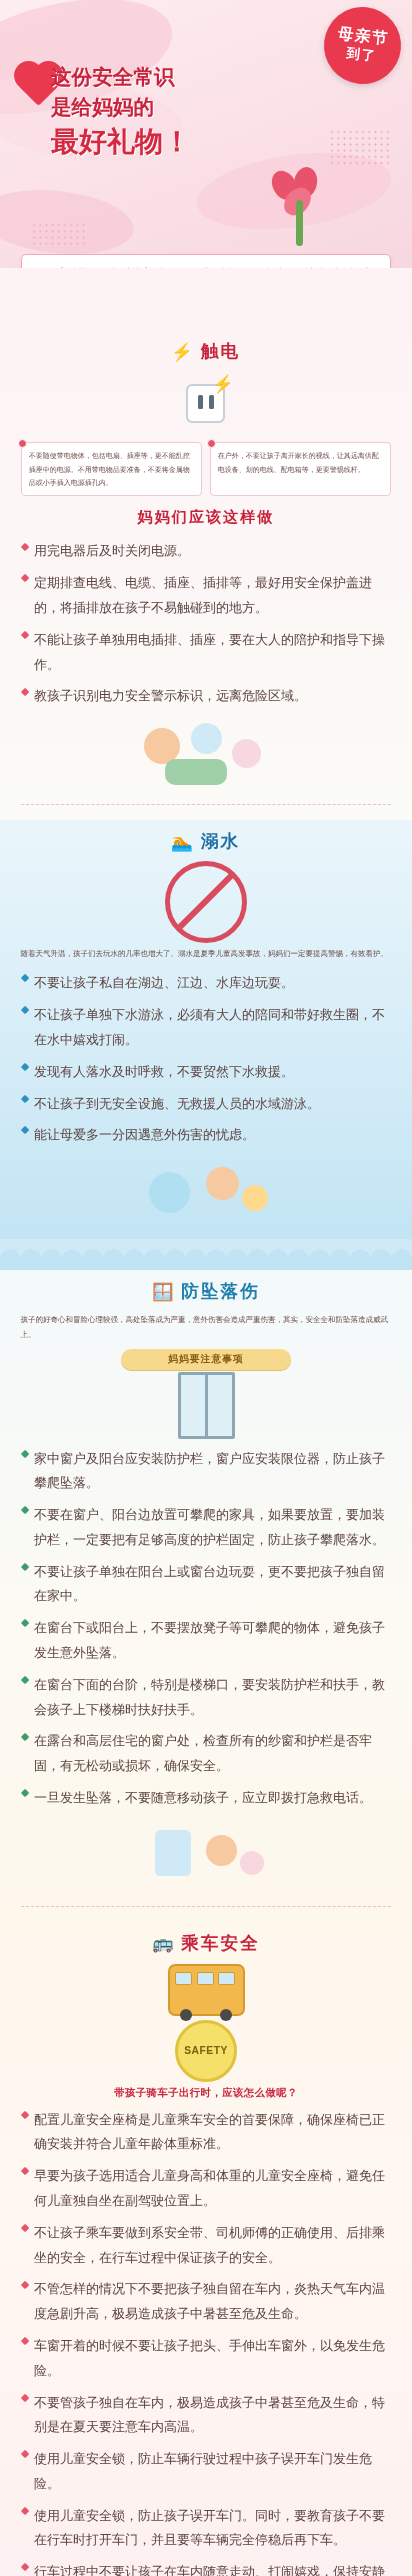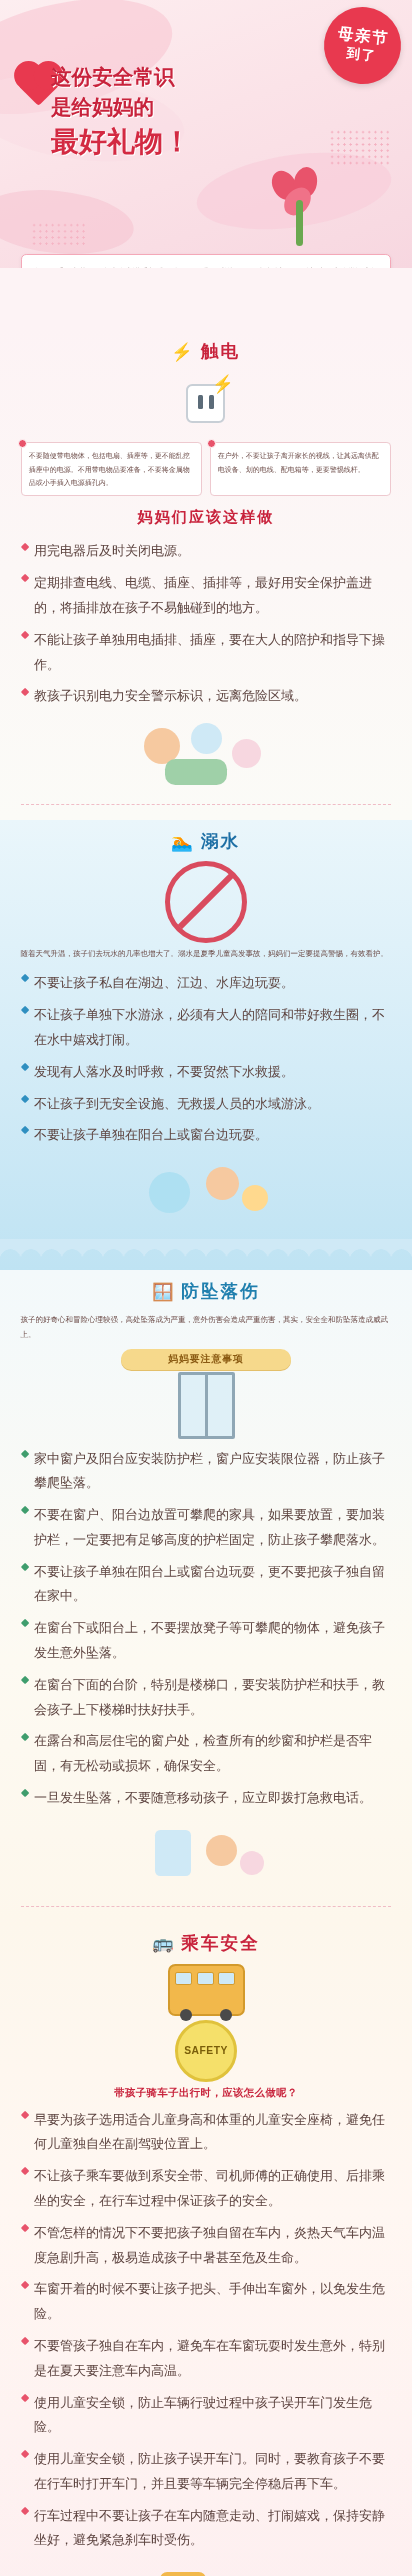--- a/index.html
+++ b/index.html
@@ -379,21 +379,21 @@
       <div class="bar"></div>
     </div>
 
     <div class="lead">随着天气升温，孩子们去玩水的几率也增大了。溺水是夏季儿童高发事故，妈妈们一定要提高警惕，有效看护。</div>
 
     <ul class="list blue">
       <li>不要让孩子私自在湖边、江边、水库边玩耍。</li>
       <li>不让孩子单独下水游泳，必须有大人的陪同和带好救生圈，不在水中嬉戏打闹。</li>
       <li>发现有人落水及时呼救，不要贸然下水救援。</li>
       <li>不让孩子到无安全设施、无救援人员的水域游泳。</li>
-      <li>不要让孩子单独在阳台上或窗台边玩耍。</li>
+      <li>能让母爱多一分因遇意外伤害的忧虑。</li>
     </ul>
 
     <div class="ill-kids">
       <div class="blob" style="left:20.6px;top:15.5px;width:41px;height:41px;background:#aee0f2"></div>
       <div class="blob" style="left:77px;top:10.3px;width:33px;height:33px;background:#f6c9a0"></div>
       <div class="blob" style="left:113px;top:28px;width:26px;height:26px;background:#ffd98e"></div>
     </div>
     <div class="wave"></div>
   </div>
 
@@ -441,25 +441,26 @@
       <div class="bus-win" style="left:50px"></div>
       <div class="bus-wheel" style="left:12.4px"></div>
       <div class="bus-wheel" style="right:12.4px"></div>
     </div>
 
     <div class="safety-badge">SAFETY</div>
 
     <div class="sub-title">带孩子骑车子出行时，应该怎么做呢？</div>
 
     <ul class="list orange">
+      <li>配置儿童安全座椅是儿童乘车安全的首要保障，确保座椅已正确安装并符合儿童年龄体重标准。</li>
       <li>早要为孩子选用适合儿童身高和体重的儿童安全座椅，避免任何儿童独自坐在副驾驶位置上。</li>
       <li>不让孩子乘车要做到系安全带、司机师傅的正确使用、后排乘坐的安全，在行车过程中保证孩子的安全。</li>
       <li>不管怎样的情况下不要把孩子独自留在车内，炎热天气车内温度急剧升高，极易造成孩子中暑甚至危及生命。</li>
       <li>车窗开着的时候不要让孩子把头、手伸出车窗外，以免发生危险。</li>
-      <li>不要管孩子独自在车内，避免车在车窗玩耍时发生意外，特别是在夏天要注意车内高温。</li>
+      <li>不要管孩子独自在车内，极易造成孩子中暑甚至危及生命，特别是在夏天要注意车内高温。</li>
       <li>使用儿童安全锁，防止车辆行驶过程中孩子误开车门发生危险。</li>
       <li>使用儿童安全锁，防止孩子误开车门。同时，要教育孩子不要在行车时打开车门，并且要等车辆完全停稳后再下车。</li>
       <li>行车过程中不要让孩子在车内随意走动、打闹嬉戏，保持安静坐好，避免紧急刹车时受伤。</li>
     </ul>
 
     <div class="ill-kids">
       <div class="blob" style="left:31px;top:10.3px;width:46px;height:46px;background:#f2b84b;border-radius:7.2px"></div>
       <div class="blob" style="left:44px;top:18px;width:23px;height:23px;background:#f6c9a0"></div>
       <div class="blob" style="left:90px;top:26px;width:31px;height:26px;background:#cfe9f6;border-radius:6.2px"></div>
     </div>

